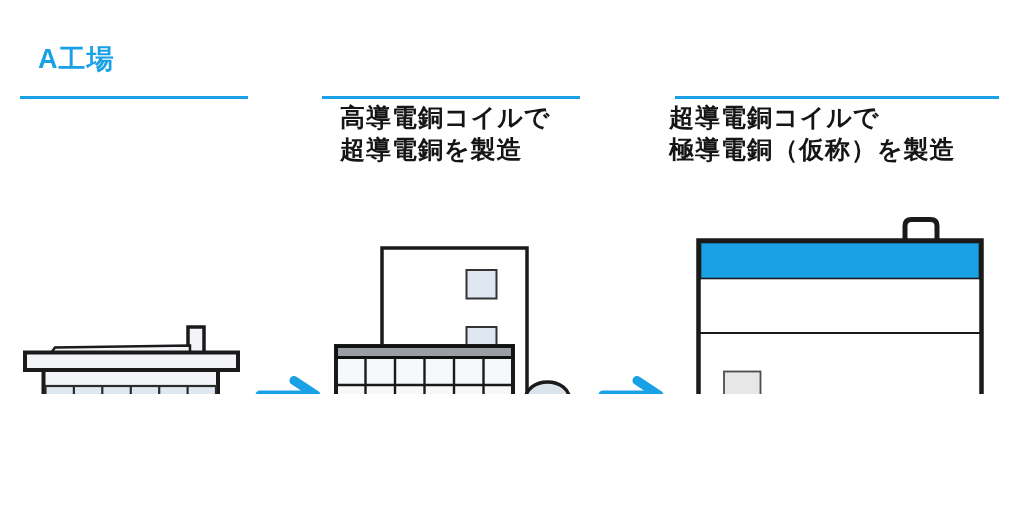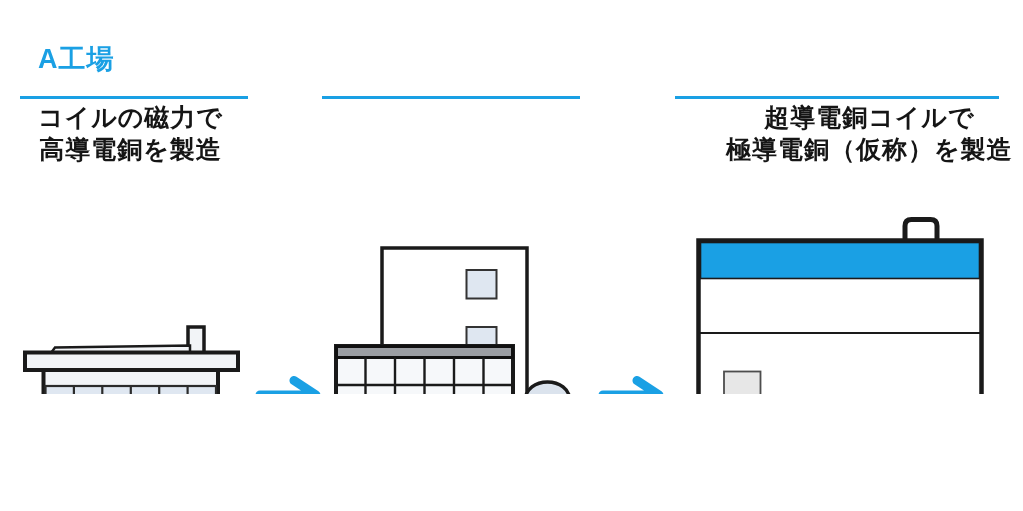--- a/index.html
+++ b/index.html
@@ -2,21 +2,20 @@
 <html><head>
 <meta charset="utf-8">
 <style>
   html,body{margin:0;padding:0;background:#ffffff;}
   .canvas{
     position:relative;
     width:1023px;height:394px;
     background:#ffffff;
     overflow:hidden;
     font-family:"Liberation Sans","DejaVu Sans",sans-serif;
-    text-align:center;
   }
   .stage-title{
     position:absolute;top:45px;margin:0;
     font-size:27px;font-weight:700;letter-spacing:1px;
     color:#1aa0e4;line-height:1.1;white-space:nowrap;
   }
   .stage-rule{
     position:absolute;top:96px;height:3px;
     background:#1aa0e4;
   }
@@ -27,27 +26,27 @@
   }
   svg.art{position:absolute;left:0;top:0;}
 </style>
 </head>
 <body>
 
 <div class="canvas">
 
   <h2 class="stage-title" style="left:38px">A工場</h2>
   <div class="stage-rule" style="left:20px;width:228px"></div>
-  <p class="stage-desc" style="left:38px">コイルの磁力で
-高導電銅を製造</p>
 
   <div class="stage-rule" style="left:322px;width:258px"></div>
+  <p class="stage-desc" style="left:340px">高導電銅コイルで
+超導電銅を製造</p>
 
   <div class="stage-rule" style="left:675px;width:324px"></div>
-  <p class="stage-desc" style="left:726px">超導電銅コイルで
+  <p class="stage-desc" style="left:669px">超導電銅コイルで
 極導電銅（仮称）を製造</p>
 
   <svg class="art" width="1023" height="511" viewBox="0 0 1023 511">
 
     <g>
       <rect x="188" y="327" width="16" height="30" fill="#f2f4f7" stroke="#1a1a1a" stroke-width="3.5"></rect>
       <polygon points="51,353 55,347.5 190,345.5 190,353" fill="#f2f4f7" stroke="#1a1a1a" stroke-width="2.5"></polygon>
       <rect x="25" y="352.5" width="213" height="17.5" fill="#f2f4f7" stroke="#1a1a1a" stroke-width="4"></rect>
       <rect x="43.5" y="370" width="174.5" height="75" fill="#f2f4f7" stroke="#1a1a1a" stroke-width="4"></rect>
       <rect x="45.5" y="386" width="170.5" height="16" fill="#dfe7f1" stroke="#2b2b2b" stroke-width="2.2"></rect>

